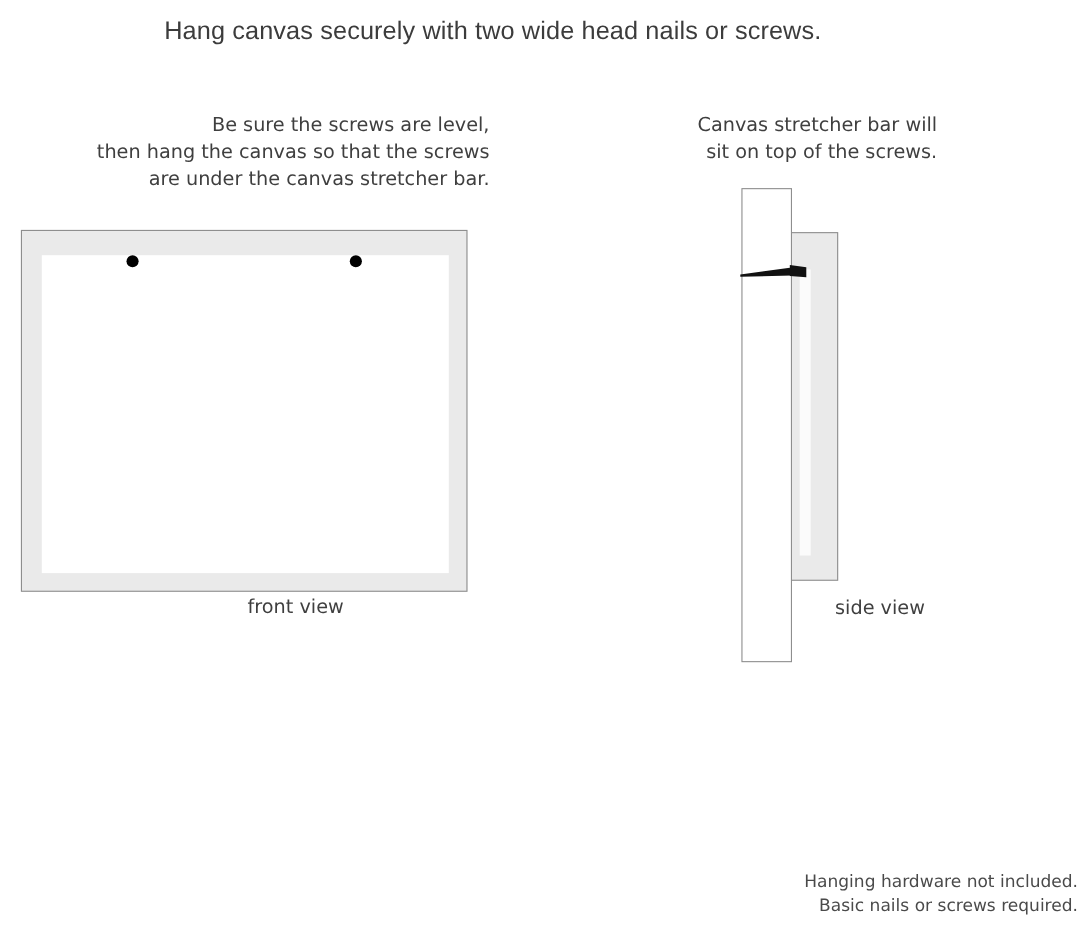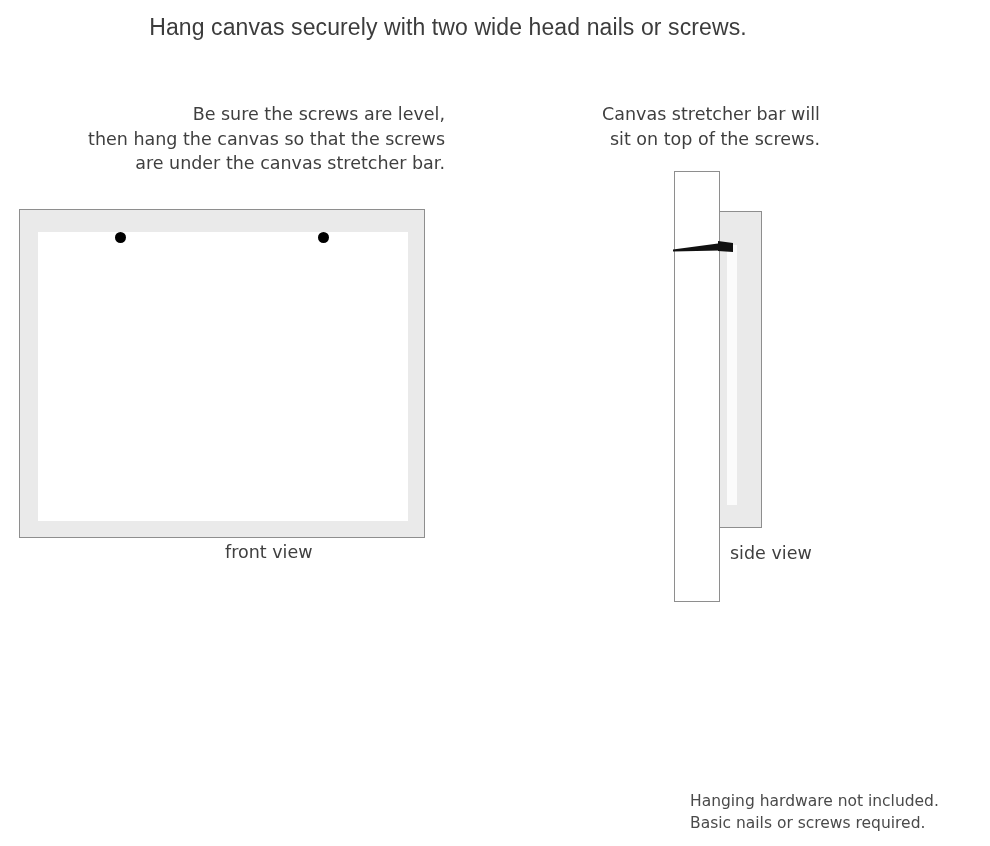--- a/index.html
+++ b/index.html
@@ -41,21 +41,21 @@
     color: #3f3f3f;
     font-family: "DejaVu Sans", sans-serif;
     white-space: pre-line;
   }
   .caption-left {
     left: 0;
     top: 102px;
     width: 445px;
   }
   .caption-right {
-    left: 540px;
+    left: 572px;
     top: 102px;
     width: 280px;
   }
 
   
   .front-view {
     position: absolute;
     left: 19px;
     top: 209px;
     width: 406px;
@@ -91,21 +91,21 @@
   .label-front {
     left: 225px;
     top: 542px;
     width: 200px;
     text-align: left;
   }
   .label-side {
     left: 730px;
     top: 543px;
     width: 140px;
-    text-align: left;
+    text-align: center;
   }
 
   
   .wall-slab {
     position: absolute;
     left: 674px;
     top: 171px;
     width: 46px;
     height: 431px;
     background: #ffffff;
@@ -141,21 +141,21 @@
     height: 26px;
     z-index: 6;
   }
 
   
   .footer-note {
     position: absolute;
     left: 690px;
     top: 790px;
     width: 290px;
-    text-align: left;
+    text-align: right;
     font-size: 15.5px;
     line-height: 22px;
     color: #4a4a4a;
     font-family: "DejaVu Sans", sans-serif;
     white-space: pre-line;
   }
 </style>
 </head>
 <body>
 

